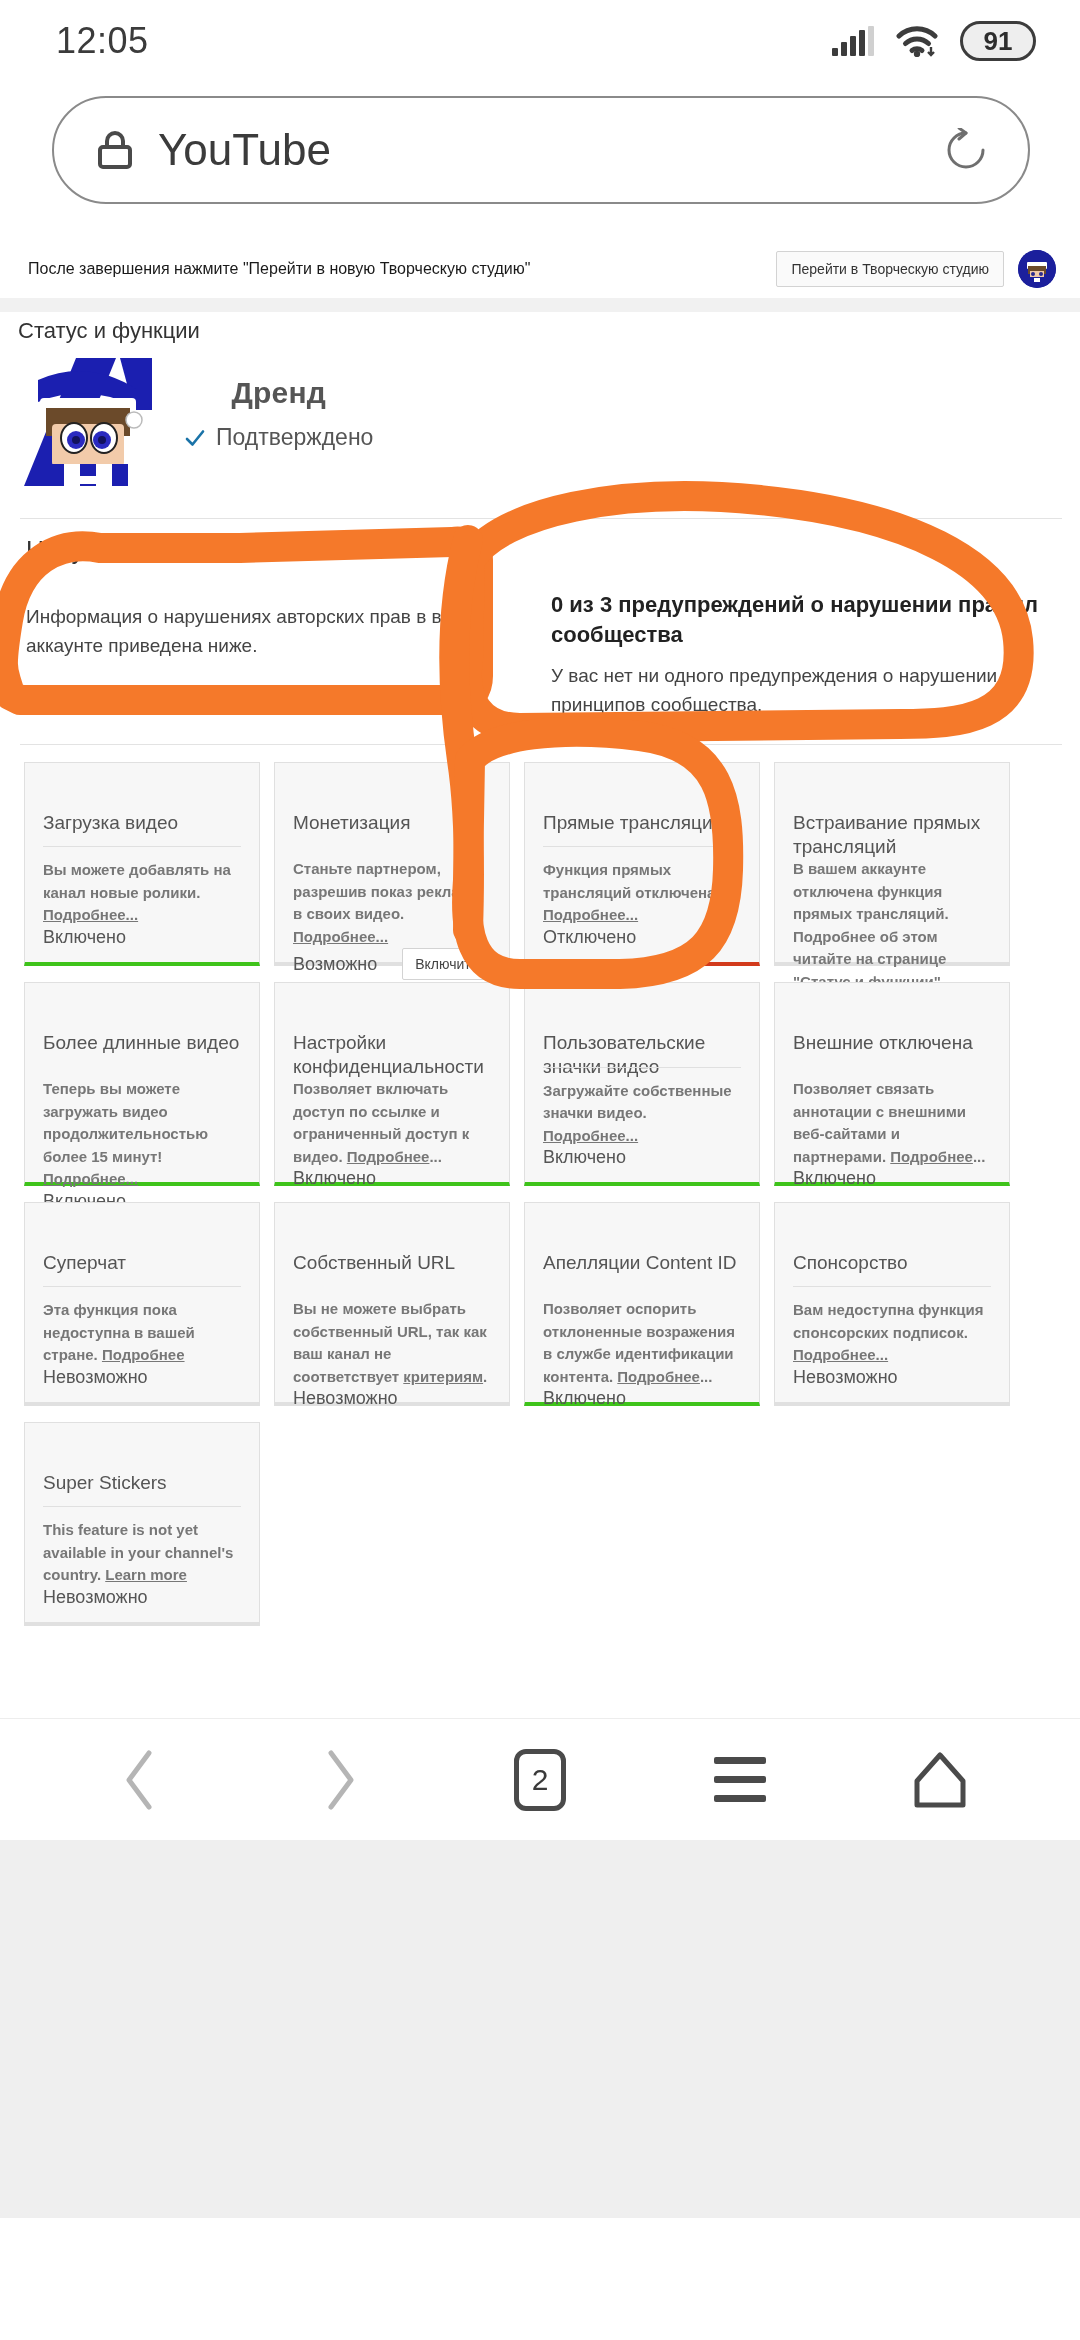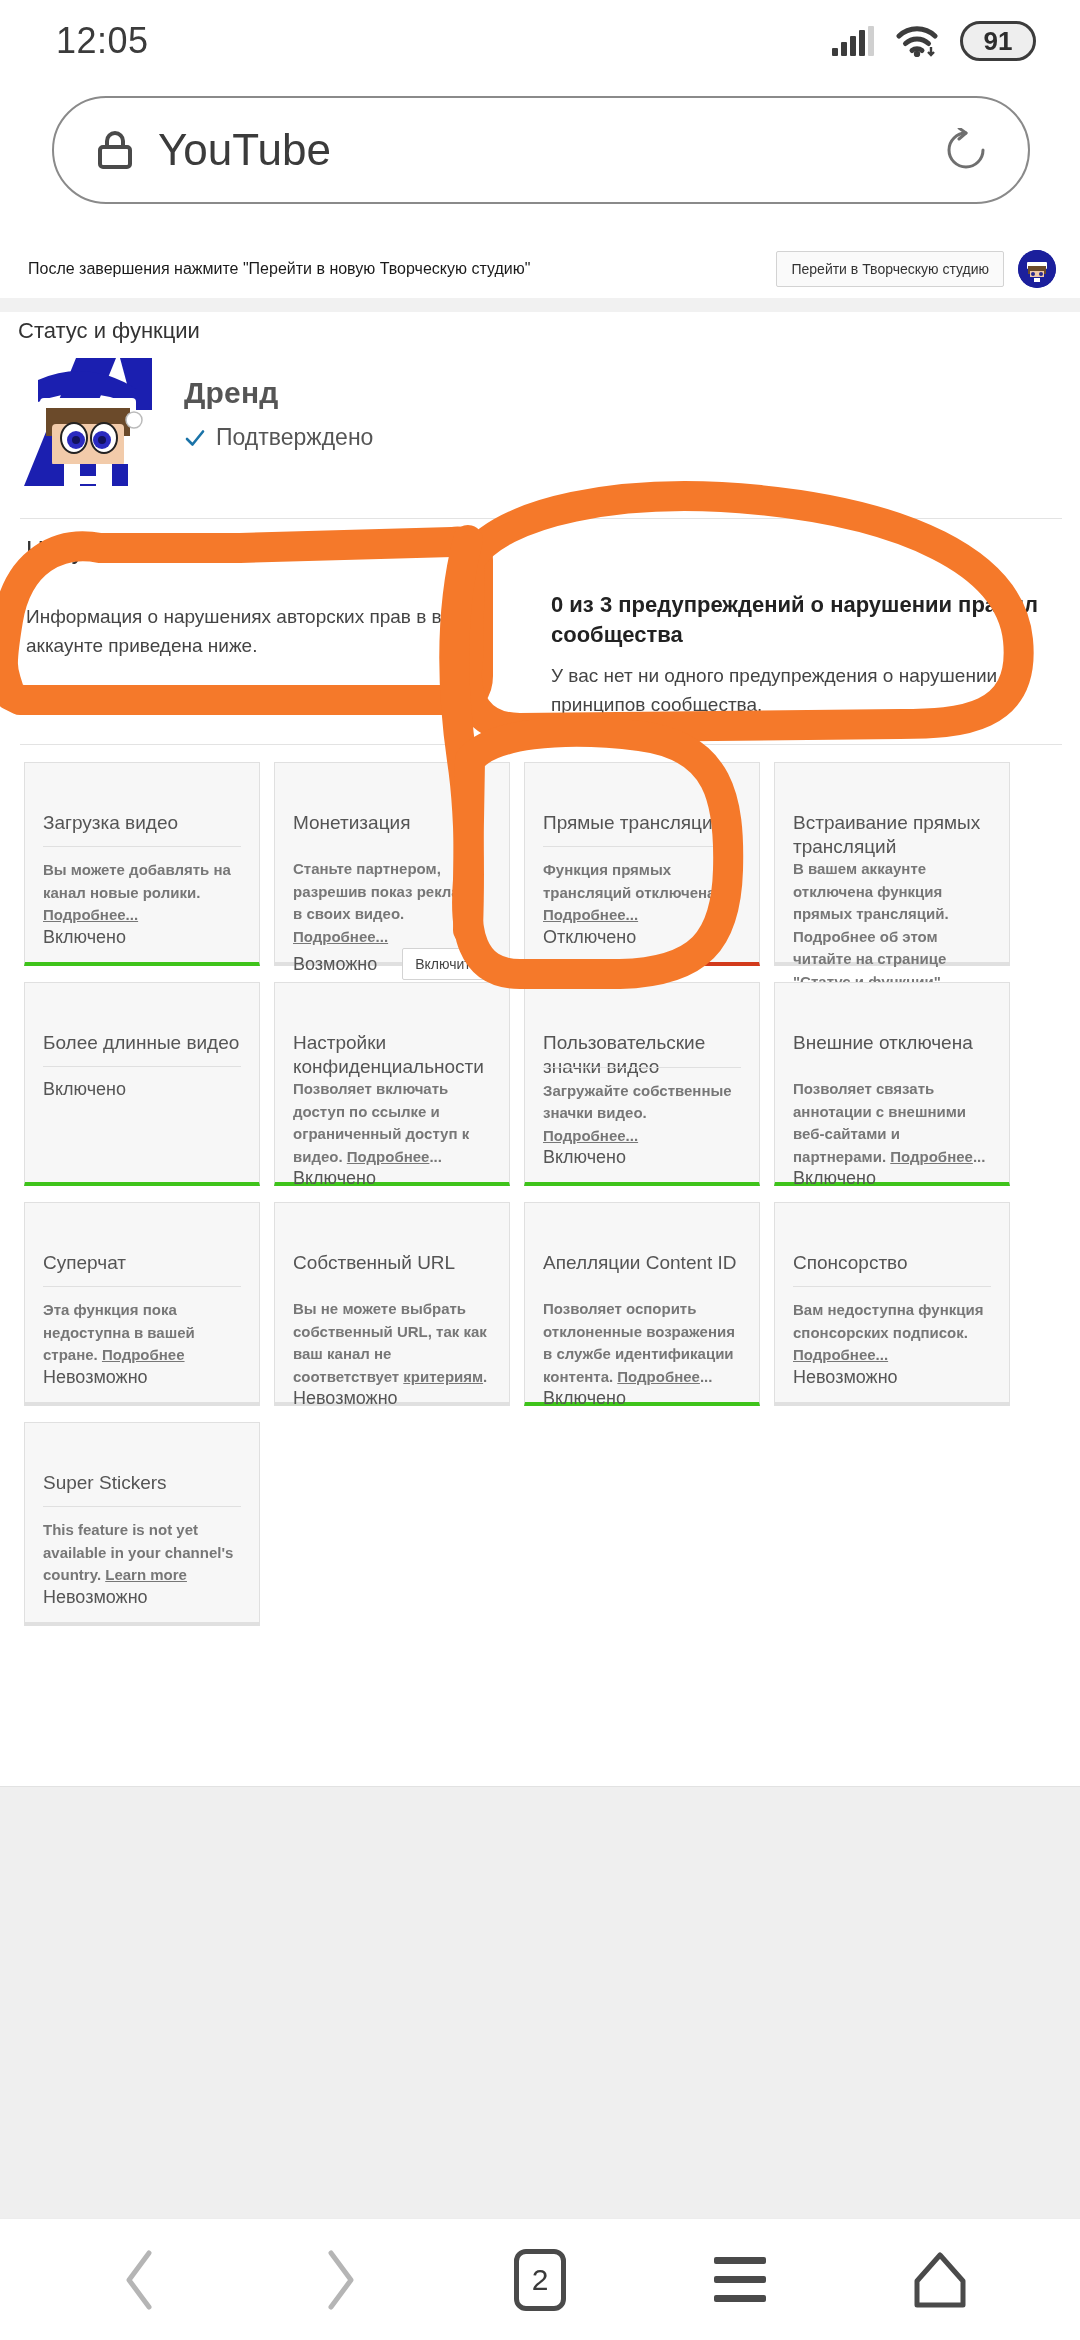--- a/index.html
+++ b/index.html
@@ -2,21 +2,21 @@
 <html><head>
 <meta charset="utf-8">
 <style>
   * { box-sizing: border-box; margin: 0; padding: 0; }
   html, body {
     width: 1080px; height: 2340px;
     font-family: "Liberation Sans", sans-serif;
     background: #ffffff;
     overflow: hidden;
   }
-  #screen { position: relative; width: 1080px; height: 2340px; background: #ffffff; }
+  #screen { position: relative; width: 1080px; height: 1840px; background: #ffffff; }
 
   
   .statusbar {
     position: absolute; top: 0; left: 0; width: 1080px; height: 82px;
     display: flex; align-items: center; justify-content: space-between;
     padding: 0 44px 0 56px; background: #ffffff;
   }
   .clock { font-size: 36px; color: #3b3b3b; letter-spacing: 0.5px; }
   .sb-right { display: flex; align-items: center; gap: 22px; }
   .sig { display: flex; align-items: flex-end; gap: 3px; height: 30px; }
@@ -69,21 +69,21 @@
   }
   .sep-gray { position: absolute; top: 298px; left: 0; width: 1080px; height: 14px; background: #f1f1f1; }
 
   
   .page-title {
     position: absolute; top: 318px; left: 18px;
     font-size: 22px; color: #333333;
   }
 
   
-  .channel { position: absolute; top: 358px; left: 24px; width: 1000px; display: flex; gap: 32px; }
+  .channel { position: absolute; top: 358px; left: 24px; width: 1000px; display: flex; gap: 32px; text-align: center; }
   .ch-avatar { width: 128px; height: 128px; flex: none; position: relative; overflow: hidden; background:#fff; }
   .ch-info { padding-top: 18px; }
   .ch-name { font-size: 30px; color: #555555; font-weight: 700; letter-spacing: .2px; }
   .ch-verified { display: flex; align-items: center; gap: 10px; margin-top: 14px; }
   .check-ic { width: 22px; height: 22px; flex: none; }
   .ch-verified span { font-size: 23px; color: #555555; }
 
   .hr-thin { position: absolute; left: 20px; width: 1042px; height: 1px; background: #e3e3e3; }
 
   
@@ -279,20 +279,21 @@
         <div class="card-title">Встраивание прямых трансляций</div>
         <div class="card-rule"></div>
         <div class="card-desc">В вашем аккаунте отключена функция прямых трансляций. Подробнее об этом читайте на странице "Статус и функции".</div>
         <div class="card-foot">
           <span class="card-status">Невозможно</span>
         </div>
       </div>
       <div class="card green">
         <div class="card-title">Более длинные видео</div>
         <div class="card-rule"></div>
+        <div class="card-desc">Теперь вы можете загружать видео продолжительностью более 15 минут! <u>Подробнее...</u></div>
         <div class="card-foot">
           <span class="card-status">Включено</span>
         </div>
       </div>
       <div class="card green">
         <div class="card-title">Настройки конфиденциальности</div>
         <div class="card-rule"></div>
         <div class="card-desc">Позволяет включать доступ по ссылке и ограниченный доступ к видео. <u>Подробнее</u>...</div>
         <div class="card-foot">
           <span class="card-status">Включено</span>

